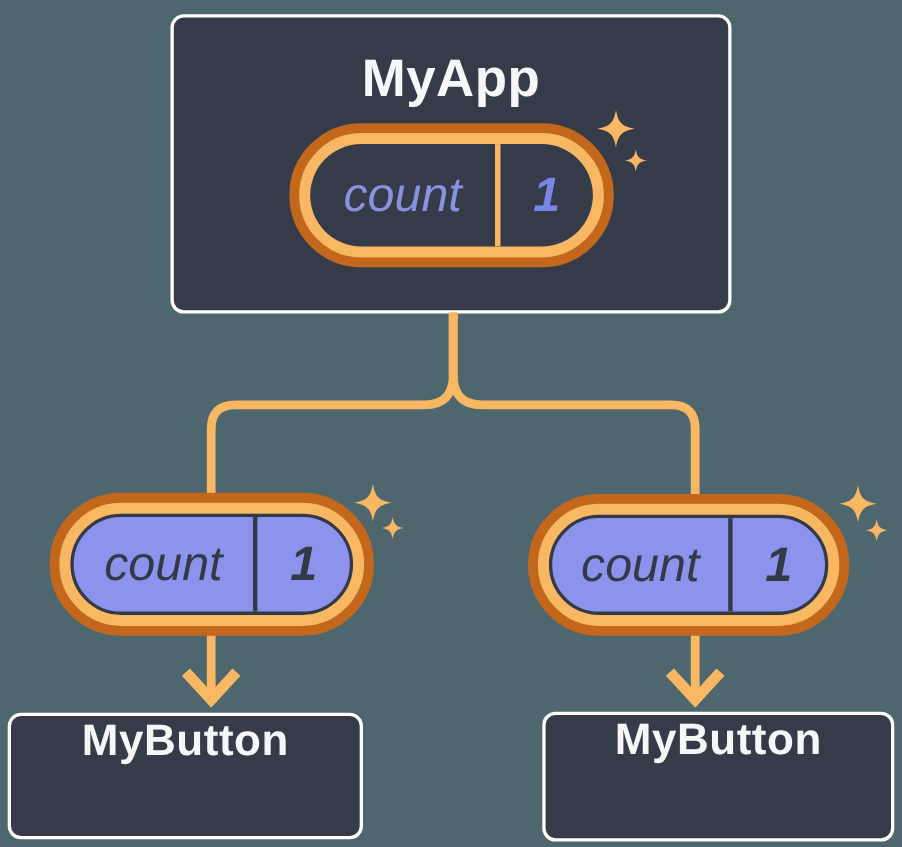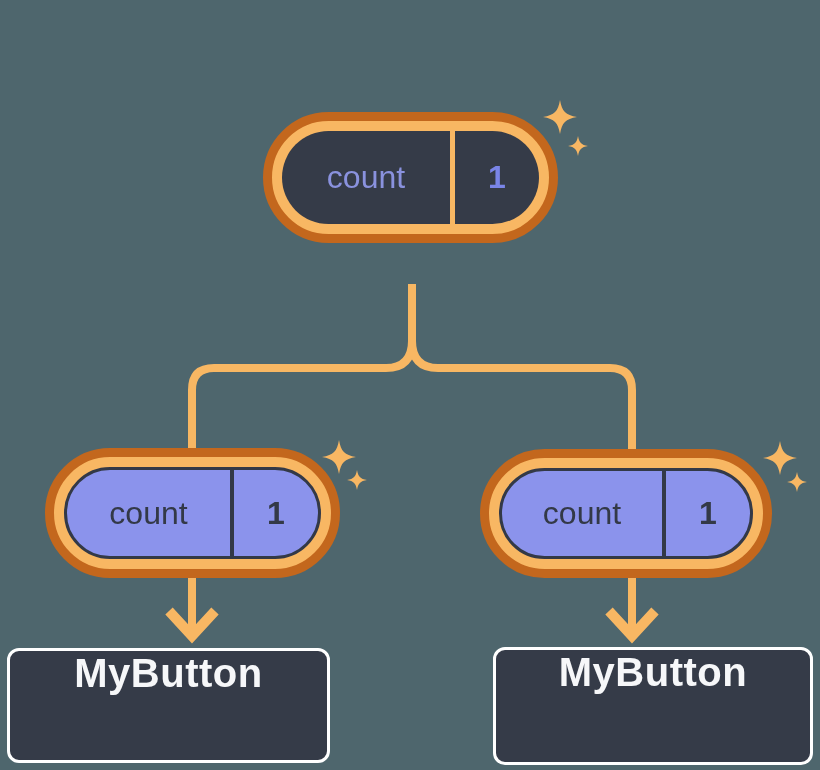--- a/index.html
+++ b/index.html
@@ -22,38 +22,41 @@
   .box.leaf-right{left:493px;top:647px;width:320px;height:118px;}
 
   svg.wires{position:absolute;left:0;top:0;}
 
   .pill{position:absolute;box-sizing:border-box;border:9px solid var(--orange-dark);
         background:var(--orange);border-radius:999px;padding:10px;}
   .pill-core{height:100%;border-radius:999px;display:flex;align-items:stretch;
              overflow:hidden;box-sizing:border-box;}
   .pill-dark .pill-core{background:var(--box);}
   .pill-purple .pill-core{background:var(--purple);border:3px solid var(--ink);}
-  .cell{display:flex;align-items:center;justify-content:center;font-size:32px;}
+  .cell{display:flex;align-items:center;justify-content:center;font-size:44px;font-style:italic;}
   .cell.label{flex:1;}
   .cell.value{width:84px;font-weight:700;}
   .pill-dark .cell.label{color:var(--label-purple);}
   .pill-dark .cell.value{color:var(--value-purple);}
   .pill-purple .cell{color:var(--ink);}
   .divider{flex:0 0 auto;}
   .pill-dark .divider{width:5px;background:var(--orange);}
   .pill-purple .divider{width:4px;background:var(--ink);}
   .pill.root-pill{left:263px;top:112px;width:295px;height:131px;}
   .pill.left-pill{left:45px;top:448px;width:295px;height:130px;}
   .pill.right-pill{left:480px;top:449px;width:292px;height:129px;}
 </style>
 </head>
 <body>
 
 <div class="stage">
 
+  <div class="box root">
+    <div class="box-title">MyApp</div>
+  </div>
 
   <div class="box leaf leaf-left">
     <div class="box-title">MyButton</div>
   </div>
   <div class="box leaf leaf-right">
     <div class="box-title">MyButton</div>
   </div>
 
   <svg class="wires" width="820" height="770" viewBox="0 0 820 770">
     <g fill="none" stroke="var(--orange)" stroke-width="8">

